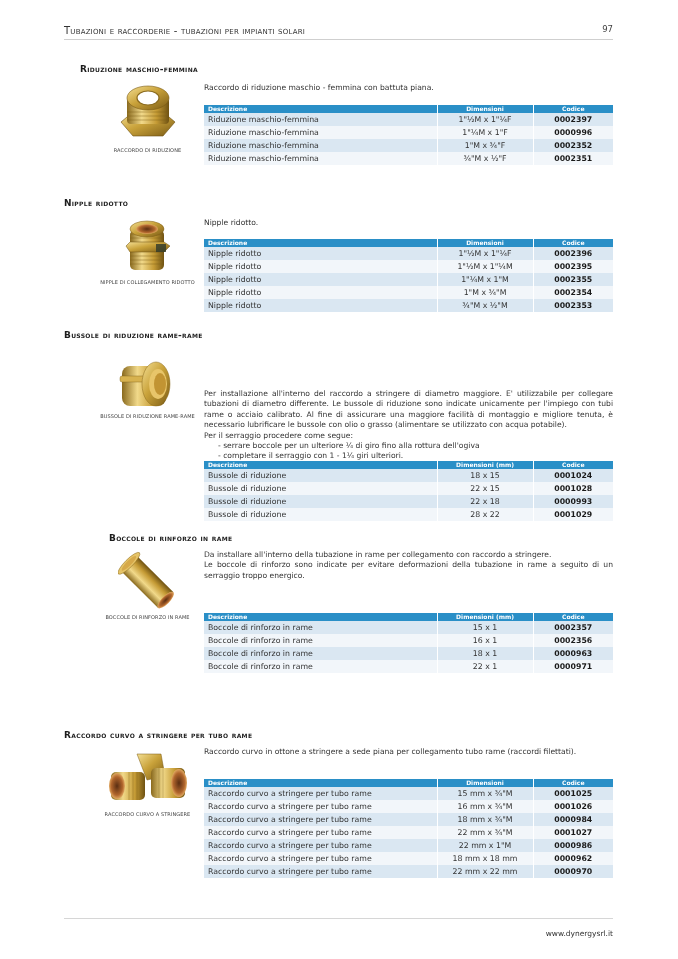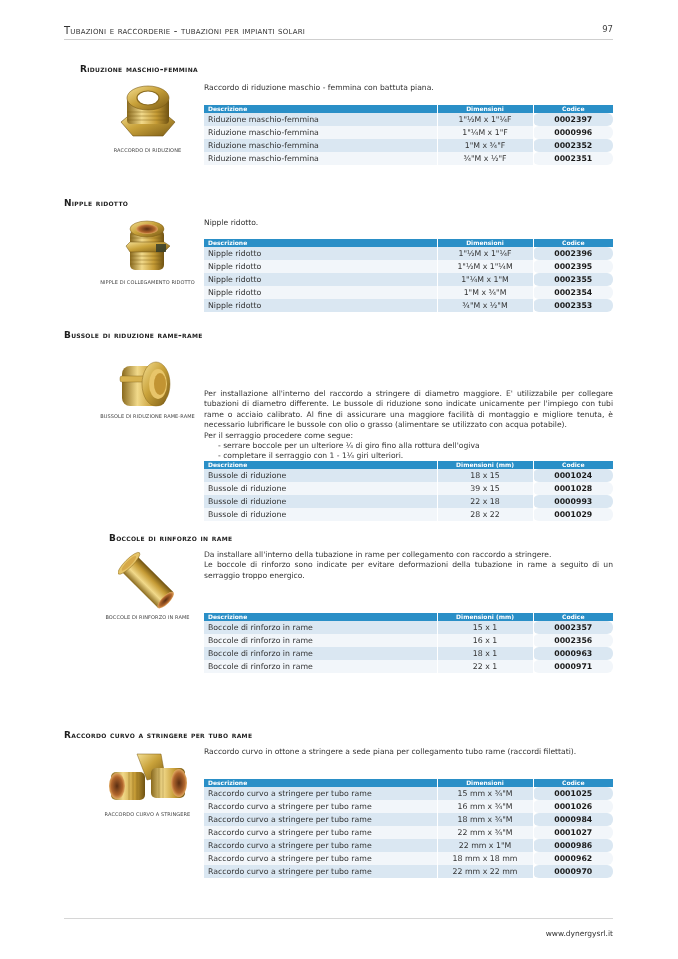--- a/index.html
+++ b/index.html
@@ -23,21 +23,21 @@
 
   table.spec { position: absolute; left: 140px; width: 409px; border-collapse: collapse; font-size: 7.8px; }
   table.spec th { background: #2a8fc7; color: #ffffff; font-size: 6px; font-weight: bold; height: 8px; padding: 0 4px; border-right: 1px solid #ffffff; line-height: 8px; }
   table.spec th:first-child { text-align: left; }
   table.spec th:last-child { border-right: none; }
   table.spec td { height: 13px; padding: 0 4px; color: #333; border-right: 1px solid #ffffff; line-height: 13px; white-space: nowrap; }
   table.spec td:last-child { border-right: none; }
   table.spec tr:nth-child(odd) td { background: #dae7f2; }
   table.spec tr:nth-child(even) td { background: #f2f6fa; }
   table.spec td.dim { text-align: center; width: 96px; }
-  table.spec td.code { text-align: center; font-weight: bold; color: #1a1a1a; width: 80px; border-radius: 6px; }
+  table.spec td.code { text-align: center; font-weight: bold; color: #1a1a1a; width: 80px; }
   table.spec th.dim { width: 96px; text-align: center; }
   table.spec th.code { width: 80px; text-align: center; }
 
   .footer { position: absolute; left: 64px; top: 918px; width: 549px; border-top: 1px solid #d6d6d6; }
   .footer .url { position: absolute; right: 0; top: 10px; font-size: 7.5px; color: #333; }
 </style>
 </head>
 <body>
 
 <div class="header">
@@ -201,21 +201,21 @@
       </tr>
     </thead>
     <tbody>
       <tr>
           <td>Bussole di riduzione</td>
           <td class="dim">18 x 15</td>
           <td class="code">0001024</td>
         </tr>
       <tr>
           <td>Bussole di riduzione</td>
-          <td class="dim">39 x 15</td>
+          <td class="dim">22 x 15</td>
           <td class="code">0001028</td>
         </tr>
       <tr>
           <td>Bussole di riduzione</td>
           <td class="dim">22 x 18</td>
           <td class="code">0000993</td>
         </tr>
       <tr>
           <td>Bussole di riduzione</td>
           <td class="dim">28 x 22</td>

